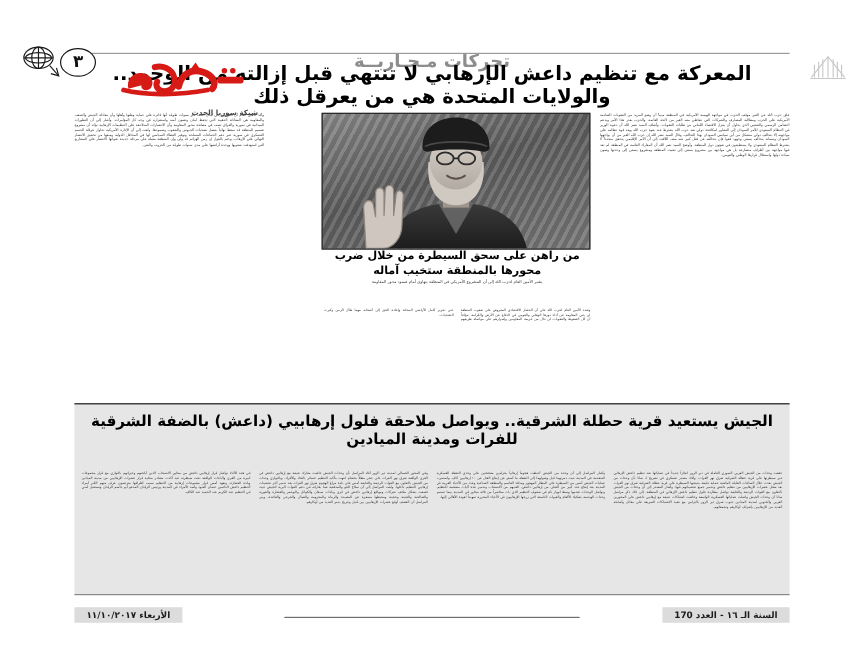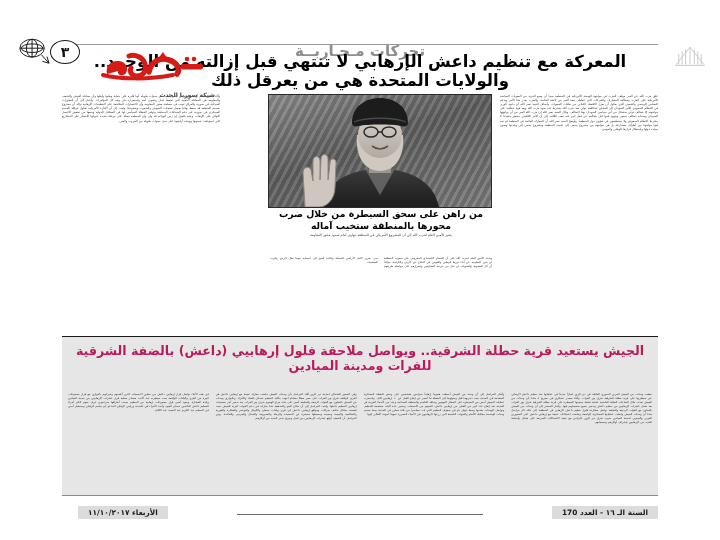--- a/index.html
+++ b/index.html
@@ -229,21 +229,21 @@
     border-bottom: 1.2px solid #8a8a8a;
     box-sizing: border-box;
     padding: 6px 6px 4px 6px;
   }
   .sub-headline {
     text-align: center;
     direction: rtl;
     font-size: 12.6px;
     font-weight: bold;
     line-height: 15px;
-    color: #be185d;
+    color: #000000;
     letter-spacing: -0.2px;
     margin-bottom: 19px;
   }
   .bottom-cols {
     display: flex;
     direction: rtl;
     gap: 7px;
     height: 112px;
   }
   .bottom-cols > div {
@@ -272,21 +272,21 @@
     top: 0;
     background: #dcdcdc;
     padding: 2px 10px;
     font-size: 7.4px;
     font-weight: bold;
     color: #1c1c1c;
     direction: rtl;
     white-space: nowrap;
   }
   .footer-right { right: 0; }
-  .footer-left  { left: 16px; }
+  .footer-left  { left: 0; }
 </style>
 </head>
 <body>
 
 <div id="page">
 
   <div class="masthead">
 
     <div class="paper-emblem">
       <svg viewBox="0 0 40 30" width="36" height="26">

